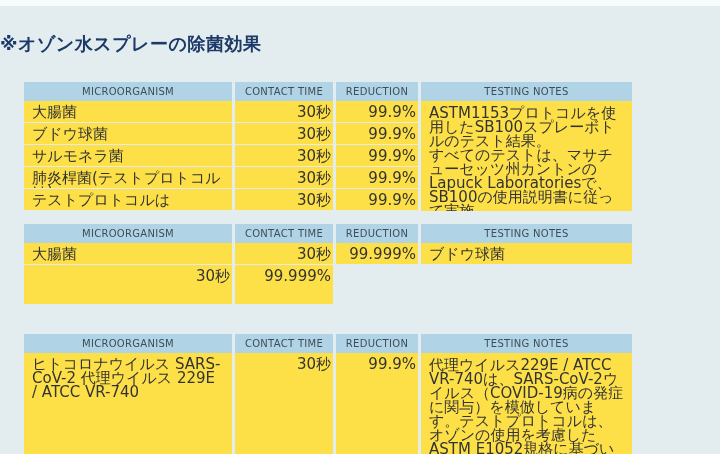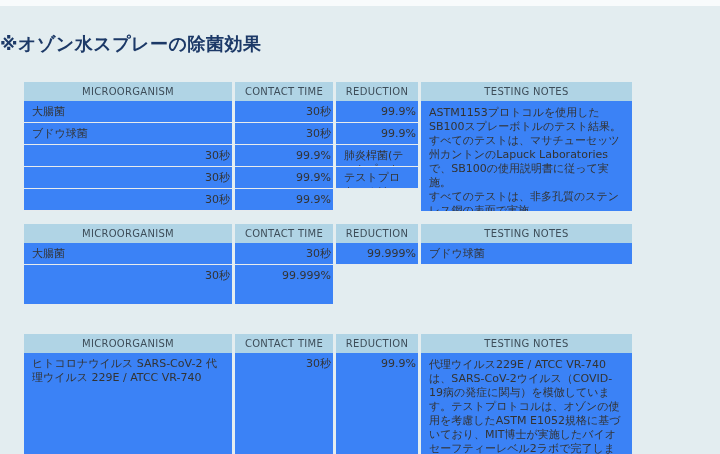--- a/index.html
+++ b/index.html
@@ -28,22 +28,22 @@
   #t1 { top:82px;  grid-template-rows:19px repeat(5,22px); }
   #t2 { top:224px; grid-template-rows:19px 22px minmax(40px,auto); }
   #t3 { top:334px; grid-template-rows:19px minmax(92px,auto); }
   .h {
     background:#b0d4e5; color:#3d4d59;
     font-size:10px; text-align:center; line-height:19px;
     letter-spacing:0.3px;
     overflow:hidden; white-space:nowrap;
   }
   .c {
-    background:#3b82f6; color:#333333;
-    font-size:11px; line-height:14px;
+    background:#fde047; color:#333333;
+    font-size:15px; line-height:14px;
     padding:4px 8px 0 8px;
     border-bottom:1px solid #e7ebed;
     overflow:hidden;
   }
   .ct { text-align:right; padding-left:2px; padding-right:2px; }
   .notes {
     grid-column:4;
     padding:5px 8px 0 8px;
     line-height:14px;
     white-space:pre-line;
@@ -71,20 +71,21 @@
 すべてのテストは、非多孔質のステンレス鋼の表面で実施。</div>
 
   <div class="c">大腸菌</div>
   <div class="c ct">30秒</div>
   <div class="c ct">99.9%</div>
 
   <div class="c">ブドウ球菌</div>
   <div class="c ct">30秒</div>
   <div class="c ct">99.9%</div>
 
+  <div class="c">サルモネラ菌</div>
   <div class="c ct">30秒</div>
   <div class="c ct">99.9%</div>
 
   <div class="c">肺炎桿菌(テストプロトコルは)</div>
   <div class="c ct">30秒</div>
   <div class="c ct">99.9%</div>
 
   <div class="c">テストプロトコルは</div>
   <div class="c ct">30秒</div>
   <div class="c ct">99.9%</div>

